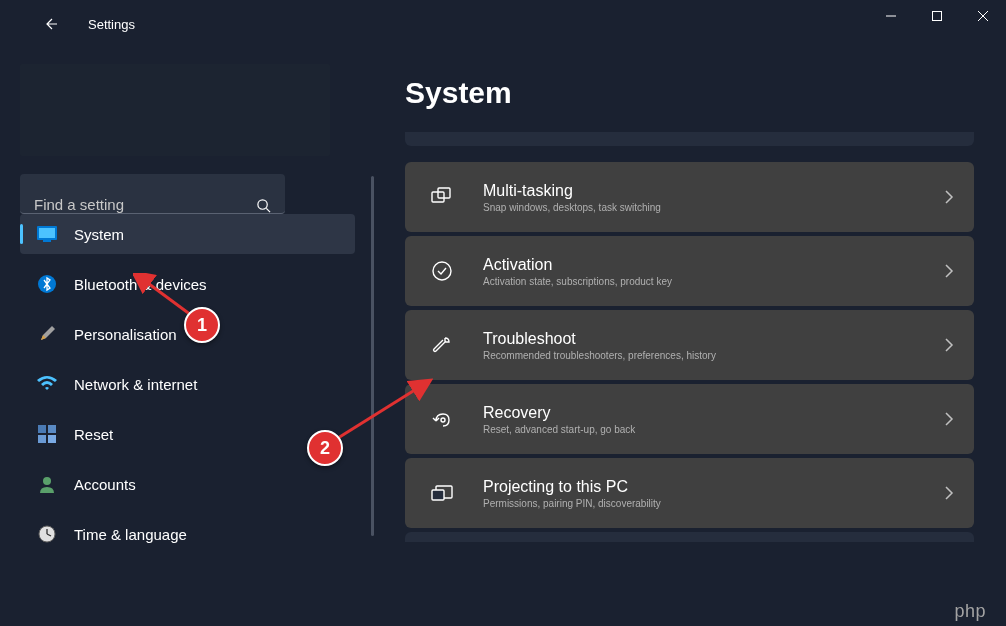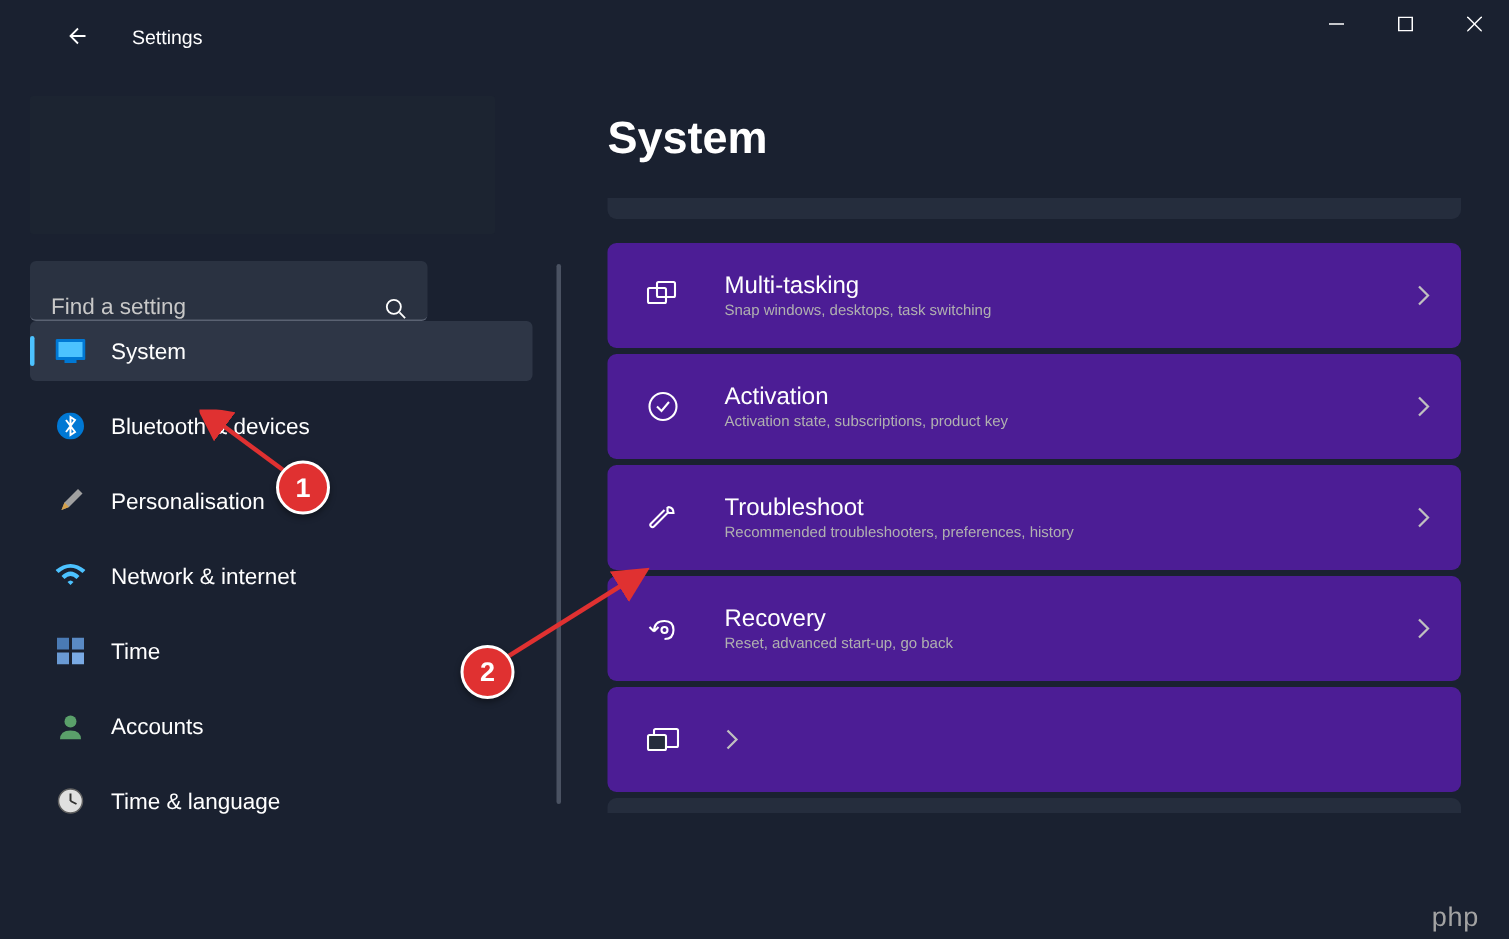--- a/index.html
+++ b/index.html
@@ -146,21 +146,21 @@
       font-weight: 600;
       margin-bottom: 22px;
     }
     .card-partial {
       height: 14px;
       background: #252d3d;
       border-radius: 0 0 6px 6px;
       margin-bottom: 16px;
     }
     .card {
-      background: #4c1d95;
+      background: #404040;
       border-radius: 6px;
       padding: 15px 20px 15px 24px;
       display: flex;
       align-items: center;
       margin-bottom: 4px;
       cursor: pointer;
       min-height: 70px;
     }
     .card-partial-bottom {
       height: 10px;
@@ -301,21 +301,21 @@
       </li>
       <li class="nav-item">
         <span class="nav-icon">
           <svg width="18" height="18" viewBox="0 0 18 18">
               <rect x="0" y="0" width="8" height="8" fill="#4a7ab4"></rect>
               <rect x="10" y="0" width="8" height="8" fill="#5a8ac4"></rect>
               <rect x="0" y="10" width="8" height="8" fill="#6a9ad4"></rect>
               <rect x="10" y="10" width="8" height="8" fill="#7aaaE4"></rect>
             </svg>
         </span>
-        <span>Time</span>
+        <span>Reset</span>
       </li>
       <li class="nav-item">
         <span class="nav-icon">
           <svg width="18" height="18" viewBox="0 0 18 18" fill="#5aa06a">
               <circle cx="9" cy="6" r="4"></circle>
               <path d="M2 18 Q2 12 9 12 Q16 12 16 18 Z"></path>
             </svg>
         </span>
         <span>Accounts</span>
       </li>
@@ -402,20 +402,24 @@
         </svg>
     </div>
 
     <div class="card">
       <span class="card-icon">
         <svg width="22" height="20" viewBox="0 0 22 20" fill="none" stroke="#ffffff" stroke-width="1.4">
             <rect x="5" y="3" width="16" height="12" rx="1"></rect>
             <rect x="1" y="7" width="12" height="10" rx="1" fill="#252d3d"></rect>
           </svg>
       </span>
+      <div class="card-text">
+        <div class="card-title">Projecting to this PC</div>
+        <div class="card-sub">Permissions, pairing PIN, discoverability</div>
+      </div>
       <svg class="chevron" width="10" height="14" viewBox="0 0 8 14" fill="none" stroke="currentColor" stroke-width="1.5">
           <path d="M1 1 L7 7 L1 13"></path>
         </svg>
     </div>
 
     <div class="card-partial-bottom"></div>
   </div>
 </div>
 
 <div class="annotation" style="left:184px; top:307px;">1</div>

